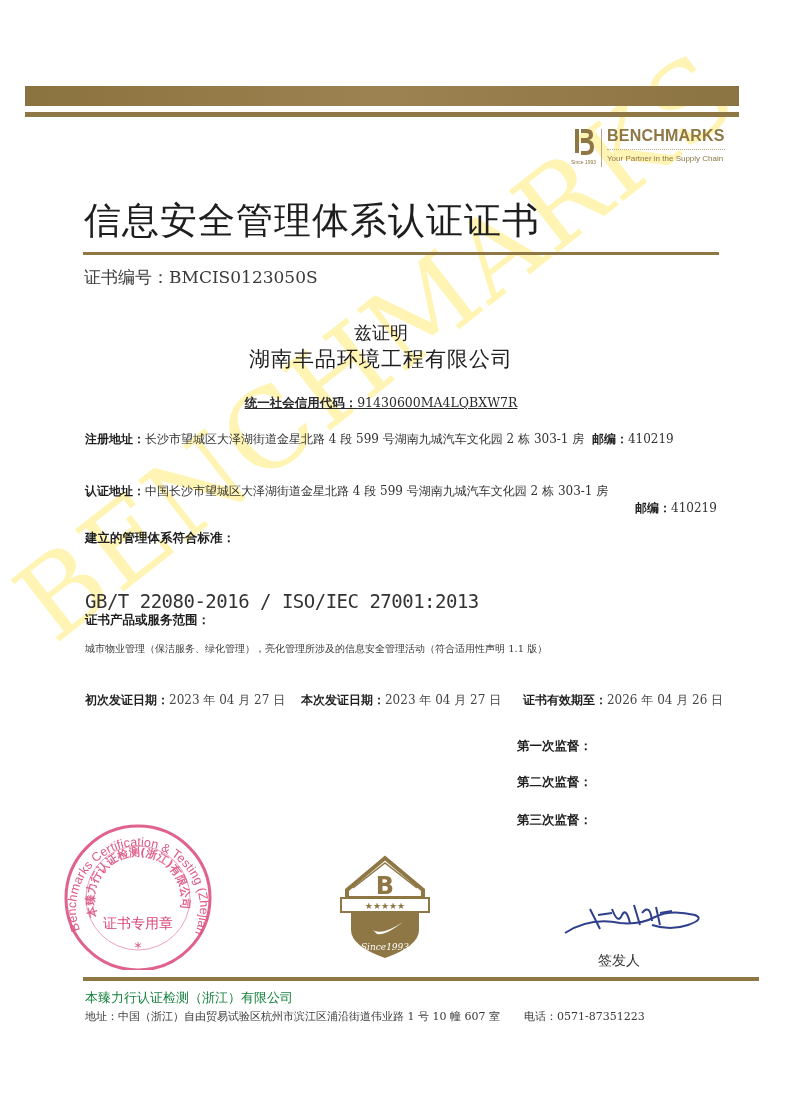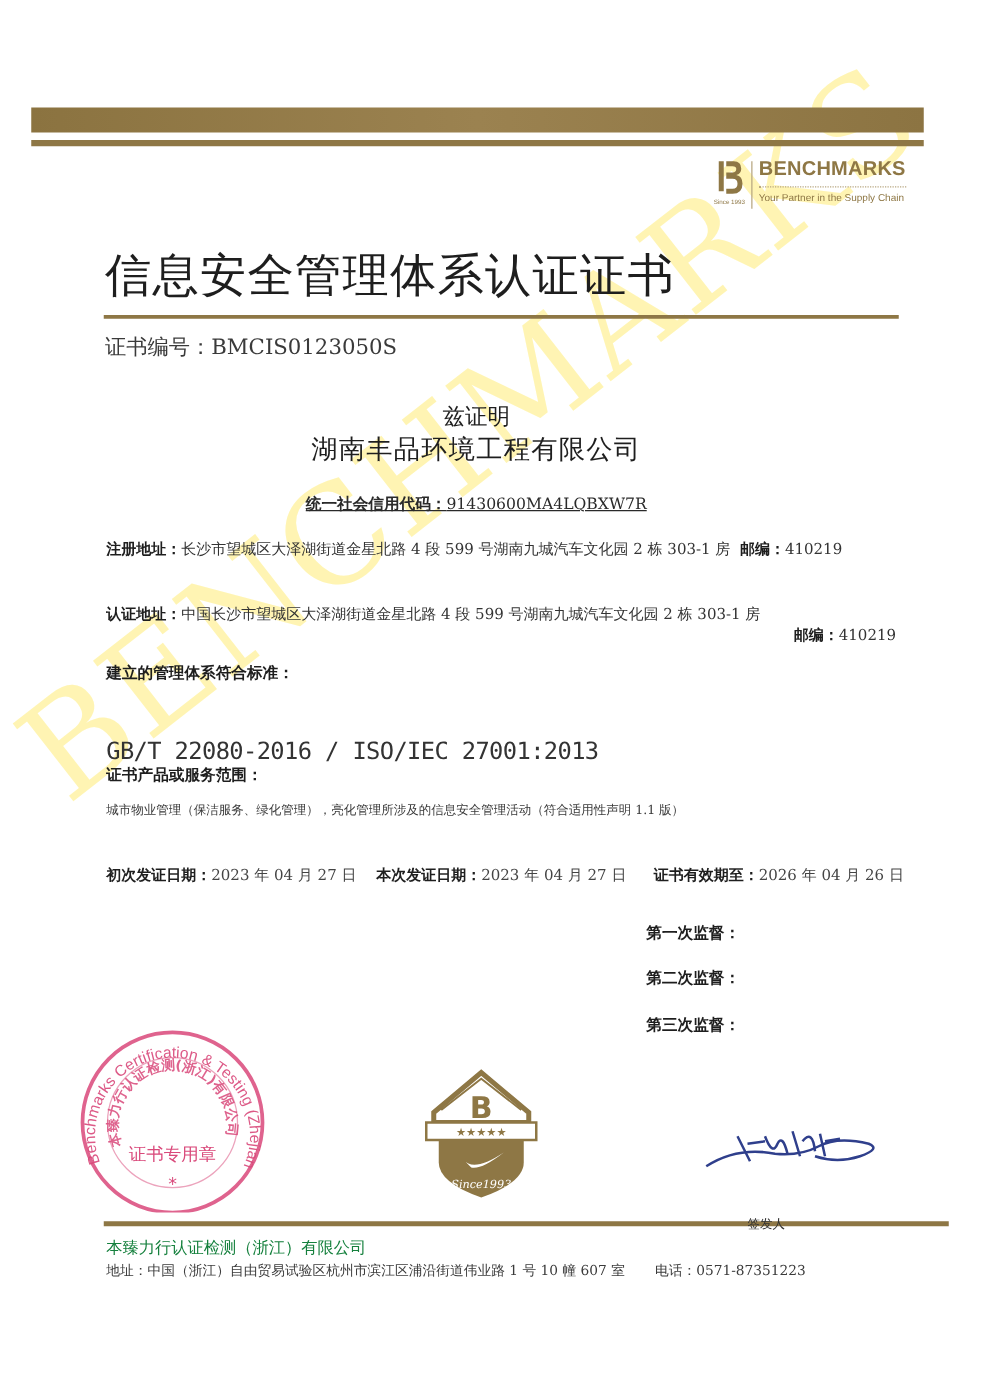--- a/index.html
+++ b/index.html
@@ -45,21 +45,21 @@
   .dates { left:85px; top:692px; font-size:12px; white-space:nowrap; }
   .dates span.val { color:#444; margin-right:12px; }
 
   .notes { left:85px; top:738px; font-size:11px; line-height:26px; color:#3a3a3a; }
   .sup { left:517px; font-size:12.5px; }
   .sup1 { top:738px; } .sup2 { top:774px; } .sup3 { top:812px; }
 
   .stamp { left:58px; top:820px; width:160px; height:150px; }
   .badge { left:335px; top:850px; width:100px; height:110px; }
   .signature { left:560px; top:895px; width:150px; height:50px; }
-  .signer { left:598px; top:972px; font-size:10px; color:#333; }
+  .signer { left:598px; top:952px; font-size:14px; color:#333; }
 
   .bottom-rule { left:83px; top:977px; width:676px; height:4px; background:#8e7745; }
   .issuer { left:85px; top:989px; font-size:13px; color:#15803d; }
   .issuer-addr { left:85px; top:1009px; font-size:11px; color:#3a3a3a; white-space:nowrap; }
   .issuer-addr .tel { margin-left:24px; }
 
   .watermark { left:70px; top:540px; font-family:"DejaVu Serif","Liberation Serif",serif; font-size:108px; color:#fff3a6; opacity:0.85;
     transform:rotate(-38deg); transform-origin:left bottom; letter-spacing:2px; pointer-events:none; z-index:0; }
   .content { z-index:1; }
 </style>

